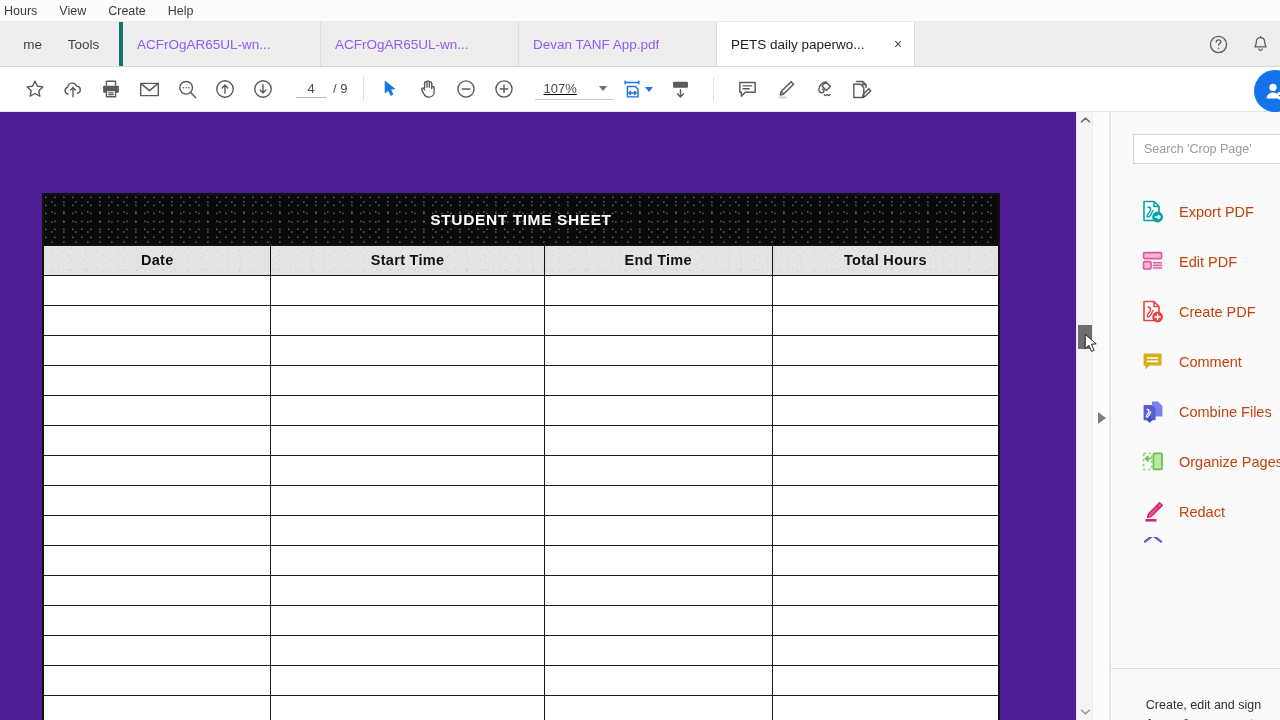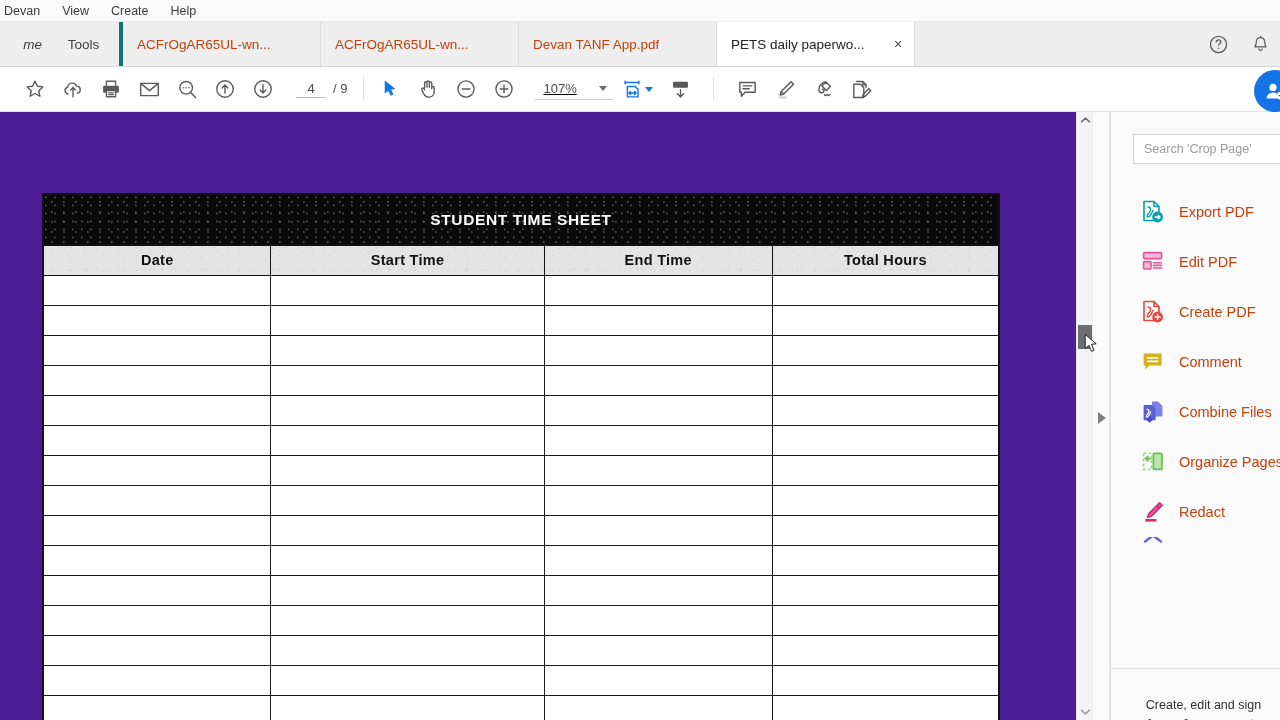--- a/index.html
+++ b/index.html
@@ -30,28 +30,28 @@
     border-bottom: 1px solid #d6d6d6;
     display: flex; align-items: stretch;
   }
   .navtab {
     display: flex; align-items: center; justify-content: center;
     font-size: 13.5px; color: #404040;
     padding: 0 16px;
     border-right: 1px solid #dcdcdc;
     white-space: nowrap; cursor: default;
   }
-  .navtab.home { width: 48px; padding: 0 6px; justify-content: flex-end; border-right: none; font-style: italic; }
+  .navtab.home { width: 48px; padding: 0 6px; justify-content: flex-end; border-right: none; }
   .navtab.tools { width: 75px; border-right: 4px solid #0f766e; }
   .doctab {
     position: relative;
     display: flex; align-items: center;
     width: 198px; min-width: 198px;
     padding: 0 14px;
-    font-size: 13.5px; color: #c2410c;
+    font-size: 13.5px; color: #8b5cf6;
     background: #eeeeee;
     border-right: 1px solid #dcdcdc;
     white-space: nowrap; overflow: hidden;
     cursor: default;
   }
   .doctab .tlabel { overflow: hidden; text-overflow: ellipsis; }
   .doctab.active {
     background: #ffffff;
     color: #222;
   }
@@ -267,21 +267,21 @@
     width: 16px; height: 24px;
     pointer-events: none;
   }
 </style>
 </head>
 <body>
 
 <div id="app">
 
   <div class="menubar">
-    <div class="mi">Devan</div>
+    <div class="mi">Hours</div>
     <div class="mi">View</div>
     <div class="mi">Create</div>
     <div class="mi">Help</div>
   </div>
 
   <div class="tabbar">
     <div class="navtab home">me</div>
     <div class="navtab tools">Tools</div>
 
     <div class="doctab">

